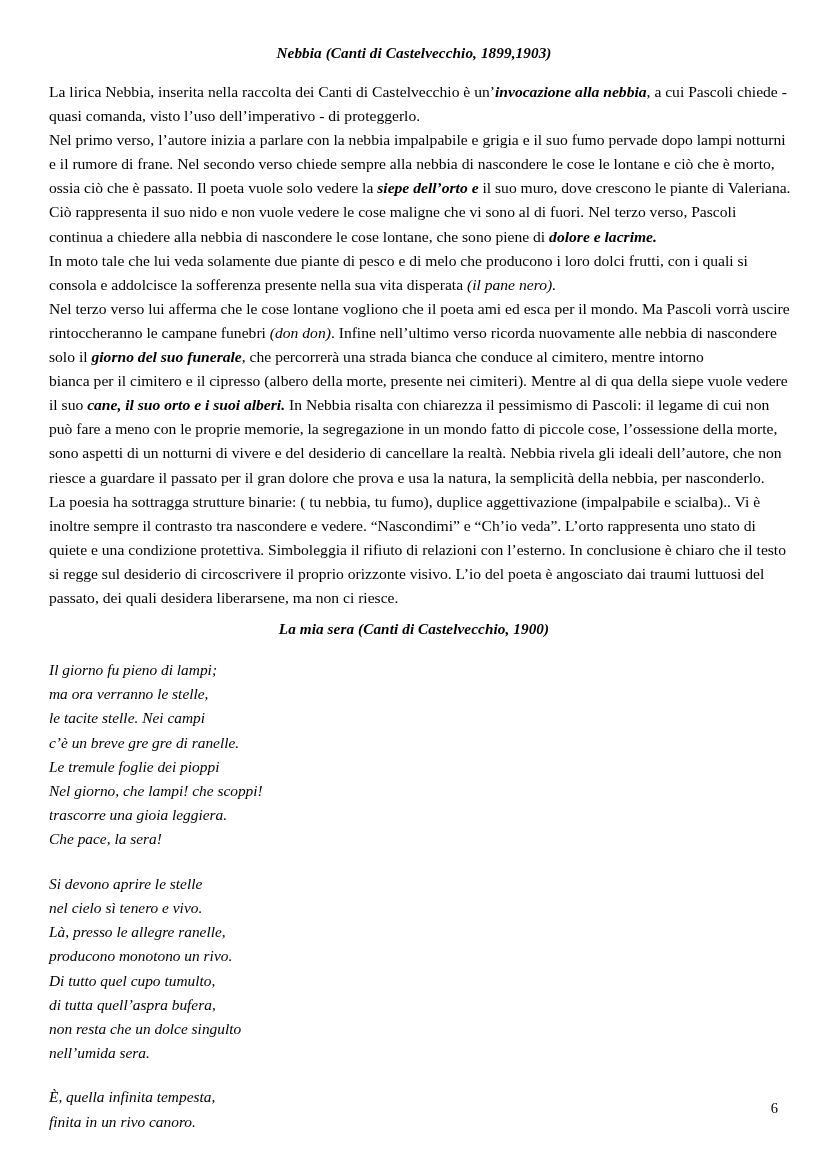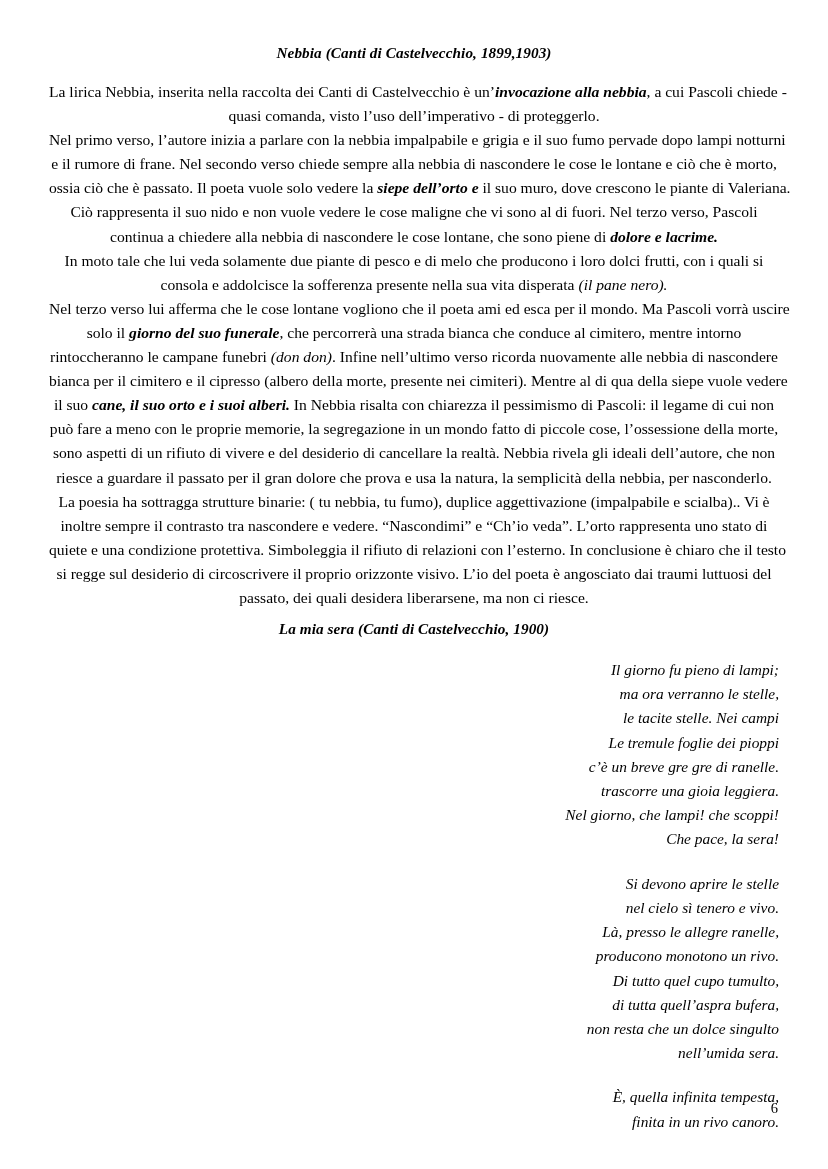--- a/index.html
+++ b/index.html
@@ -37,38 +37,38 @@
     margin: 0 0 18px 0;
     letter-spacing: 0.1px;
   }
   h1.doc-title.second {
     margin-top: 10px;
     margin-bottom: 20px;
   }
   .prose {
     font-size: 15.6px;
     line-height: 24.1px;
-    text-align: center;
+    text-align: left;
     margin: 0;
   }
   .prose .ln {
     display: block;
     white-space: nowrap;
   }
   b.bi {
     font-weight: bold;
     font-style: italic;
   }
   i.it {
     font-style: italic;
     font-weight: normal;
   }
   .poem {
     margin: 0;
-    text-align: right;
+    text-align: left;
     font-style: italic;
     font-size: 15.4px;
     line-height: 24.2px;
     font-family: Liberation Serif, serif;
   }
   .stanza {
     margin: 0 0 20px 0;
   }
   .stanza:last-child { margin-bottom: 0; margin-top: 11px; }
   .verse { display: block; }
@@ -92,45 +92,45 @@
         <span class="ln"><span>La lirica Nebbia, inserita nella raccolta dei Canti di Castelvecchio è un’</span><b class="bi">invocazione alla nebbia</b><span>, a cui Pascoli chiede -</span></span>
         <span class="ln"><span>quasi comanda, visto l’uso dell’imperativo - di proteggerlo.</span></span>
         <span class="ln"><span>Nel primo verso, l’autore inizia a parlare con la nebbia impalpabile e grigia e il suo fumo pervade dopo lampi notturni</span></span>
         <span class="ln"><span>e il rumore di frane. Nel secondo verso chiede sempre alla nebbia di nascondere le cose le lontane e ciò che è morto,</span></span>
         <span class="ln"><span>ossia ciò che è passato. Il poeta vuole solo vedere la </span><b class="bi">siepe dell’orto e</b><span> il suo muro, dove crescono le piante di Valeriana.</span></span>
         <span class="ln"><span>Ciò rappresenta il suo nido e non vuole vedere le cose maligne che vi sono al di fuori. Nel terzo verso, Pascoli</span></span>
         <span class="ln"><span>continua a chiedere alla nebbia di nascondere le cose lontane, che sono piene di </span><b class="bi">dolore e lacrime.</b></span>
         <span class="ln"><span>In moto tale che lui veda solamente due piante di pesco e di melo che producono i loro dolci frutti, con i quali si</span></span>
         <span class="ln"><span>consola e addolcisce la sofferenza presente nella sua vita disperata </span><i class="it">(il pane nero).</i></span>
         <span class="ln"><span>Nel terzo verso lui afferma che le cose lontane vogliono che il poeta ami ed esca per il mondo. Ma Pascoli vorrà uscire</span></span>
+        <span class="ln"><span>rintoccheranno le campane funebri </span><i class="it">(don don)</i><span>. Infine nell’ultimo verso ricorda nuovamente alle nebbia di nascondere</span></span>
         <span class="ln"><span>solo il </span><b class="bi">giorno del suo funerale</b><span>, che percorrerà una strada bianca che conduce al cimitero, mentre intorno</span></span>
-        <span class="ln"><span>rintoccheranno le campane funebri </span><i class="it">(don don)</i><span>. Infine nell’ultimo verso ricorda nuovamente alle nebbia di nascondere</span></span>
         <span class="ln"><span>bianca per il cimitero e il cipresso (albero della morte, presente nei cimiteri). Mentre al di qua della siepe vuole vedere</span></span>
         <span class="ln"><span>il suo </span><b class="bi">cane, il suo orto e i suoi alberi.</b><span> In Nebbia risalta con chiarezza il pessimismo di Pascoli: il legame di cui non</span></span>
         <span class="ln"><span>può fare a meno con le proprie memorie, la segregazione in un mondo fatto di piccole cose, l’ossessione della morte,</span></span>
-        <span class="ln"><span>sono aspetti di un rifiuto di vivere e del desiderio di cancellare la realtà. Nebbia rivela gli ideali dell’autore, che non</span></span>
+        <span class="ln"><span>sono aspetti di un notturni di vivere e del desiderio di cancellare la realtà. Nebbia rivela gli ideali dell’autore, che non</span></span>
         <span class="ln"><span>riesce a guardare il passato per il gran dolore che prova e usa la natura, la semplicità della nebbia, per nasconderlo.</span></span>
         <span class="ln"><span>La poesia ha sottragga strutture binarie: ( tu nebbia, tu fumo), duplice aggettivazione (impalpabile e scialba).. Vi è</span></span>
         <span class="ln"><span>inoltre sempre il contrasto tra nascondere e vedere. “Nascondimi” e “Ch’io veda”. L’orto rappresenta uno stato di</span></span>
         <span class="ln"><span>quiete e una condizione protettiva. Simboleggia il rifiuto di relazioni con l’esterno. In conclusione è chiaro che il testo</span></span>
         <span class="ln"><span>si regge sul desiderio di circoscrivere il proprio orizzonte visivo. L’io del poeta è angosciato dai traumi luttuosi del</span></span>
         <span class="ln"><span>passato, dei quali desidera liberarsene, ma non ci riesce.</span></span>
       </div>
 
     <h1 class="doc-title second">La mia sera (Canti di Castelvecchio, 1900)</h1>
 
     <div class="poem" id="poem-body">
         <div class="stanza">
           <span class="verse">Il giorno fu pieno di lampi;</span>
           <span class="verse">ma ora verranno le stelle,</span>
           <span class="verse">le tacite stelle. Nei campi</span>
+          <span class="verse">c’è un breve gre gre di ranelle.</span>
           <span class="verse">Le tremule foglie dei pioppi</span>
-          <span class="verse">c’è un breve gre gre di ranelle.</span>
+          <span class="verse">Nel giorno, che lampi! che scoppi!</span>
           <span class="verse">trascorre una gioia leggiera.</span>
-          <span class="verse">Nel giorno, che lampi! che scoppi!</span>
           <span class="verse">Che pace, la sera!</span>
         </div>
         <div class="stanza">
           <span class="verse">Si devono aprire le stelle</span>
           <span class="verse">nel cielo sì tenero e vivo.</span>
           <span class="verse">Là, presso le allegre ranelle,</span>
           <span class="verse">producono monotono un rivo.</span>
           <span class="verse">Di tutto quel cupo tumulto,</span>
           <span class="verse">di tutta quell’aspra bufera,</span>
           <span class="verse">non resta che un dolce singulto</span>

